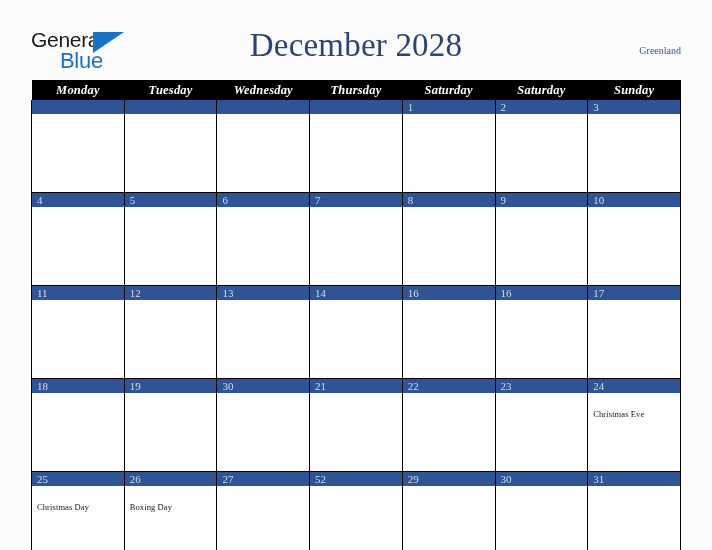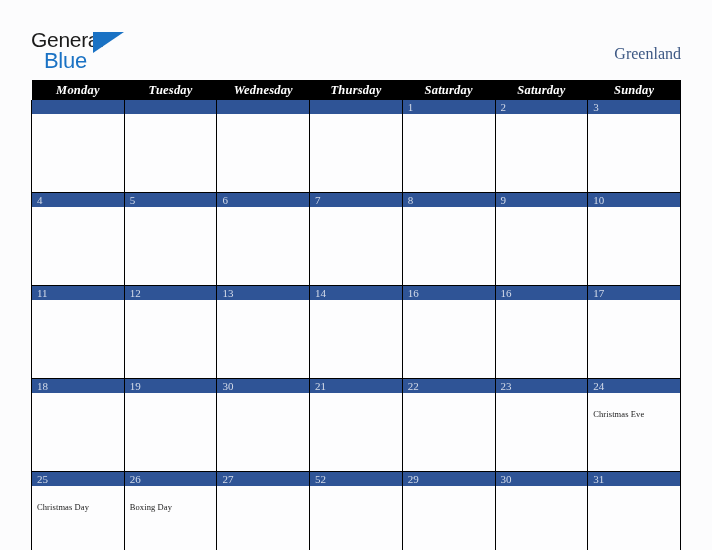--- a/index.html
+++ b/index.html
@@ -41,21 +41,21 @@
   }
   .brand-triangle {
     position: absolute;
     left: 62px;
     top: 4px;
     width: 31px;
     height: 21px;
   }
   .brand-blue {
     position: absolute;
-    left: 13px;
+    left: 29px;
     top: 20px;
     font-family: "Liberation Sans", sans-serif;
     font-size: 22px;
     font-weight: 400;
     color: #1a72c4;
     letter-spacing: -0.3px;
     line-height: 26px;
   }
 
   .title {
@@ -69,21 +69,21 @@
     font-weight: 400;
     color: #2b4570;
     letter-spacing: 0.2px;
   }
 
   .region {
     position: absolute;
     right: 31px;
     top: 45px;
     font-family: "Liberation Serif", serif;
-    font-size: 16px;
+    font-size: 10px;
     color: #3c5783;
   }
 
   
   .calendar {
     position: absolute;
     left: 31px;
     top: 80px;
     width: 650px;
     border-collapse: collapse;
@@ -146,20 +146,21 @@
   <div class="brand">
     <span class="brand-general">General</span>
     <span class="brand-triangle">
       <svg width="31" height="21" viewBox="0 0 31 21" xmlns="http://www.w3.org/2000/svg">
         <polygon points="0,0 0,21 31,21" fill="#1a72c4" transform="scale(1,-1) translate(0,-21)"></polygon>
       </svg>
     </span>
     <span class="brand-blue">Blue</span>
   </div>
 
+  <div class="title">December 2028</div>
   <div class="region">Greenland</div>
 </div>
 
 <table class="calendar">
   <thead>
     <tr>
       <th>Monday</th>
       <th>Tuesday</th>
       <th>Wednesday</th>
       <th>Thursday</th>

